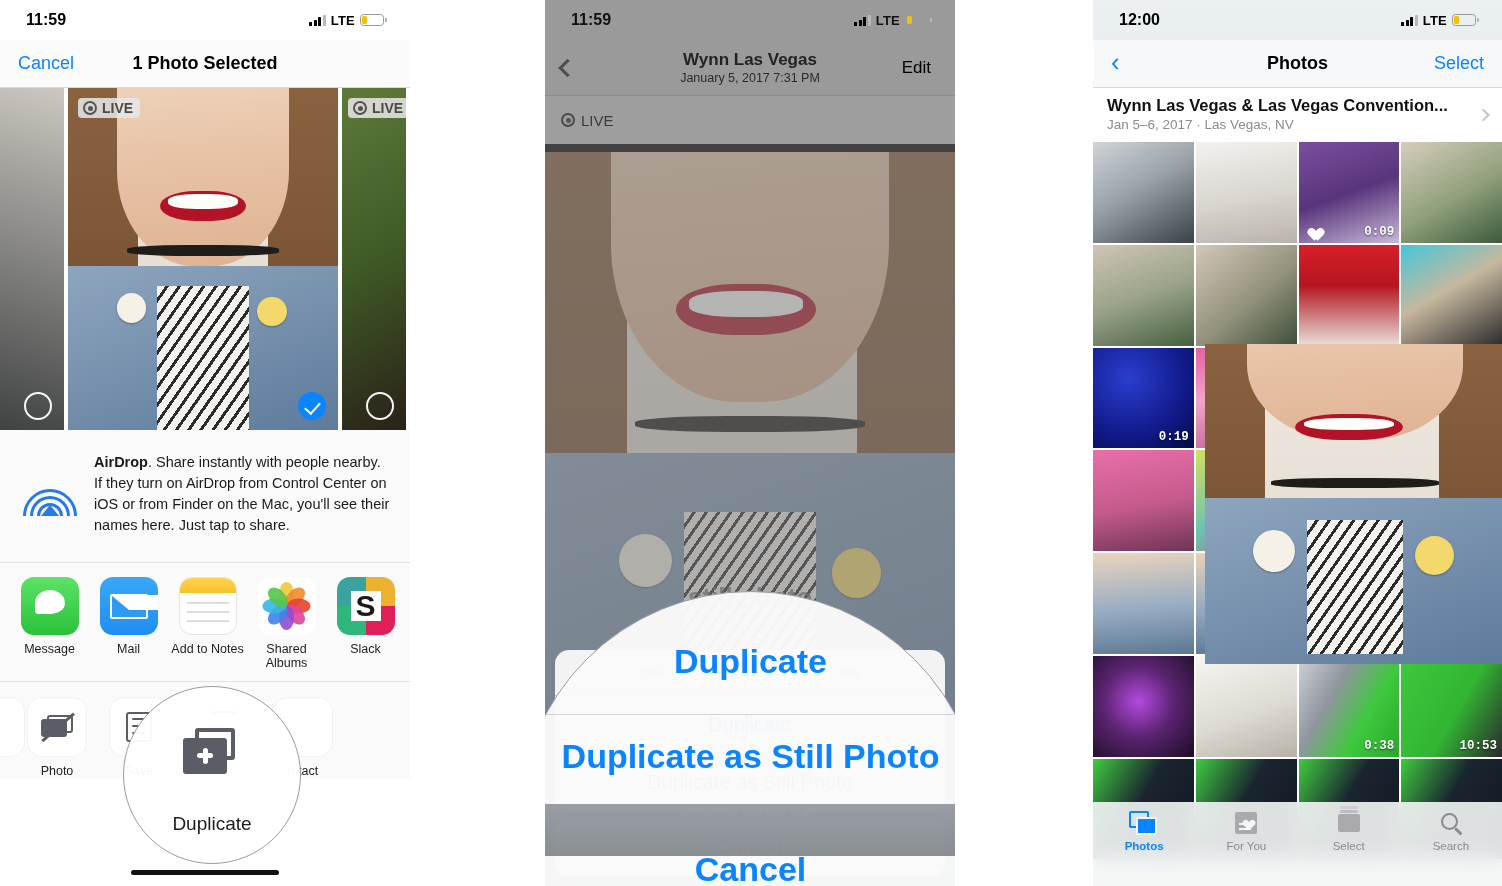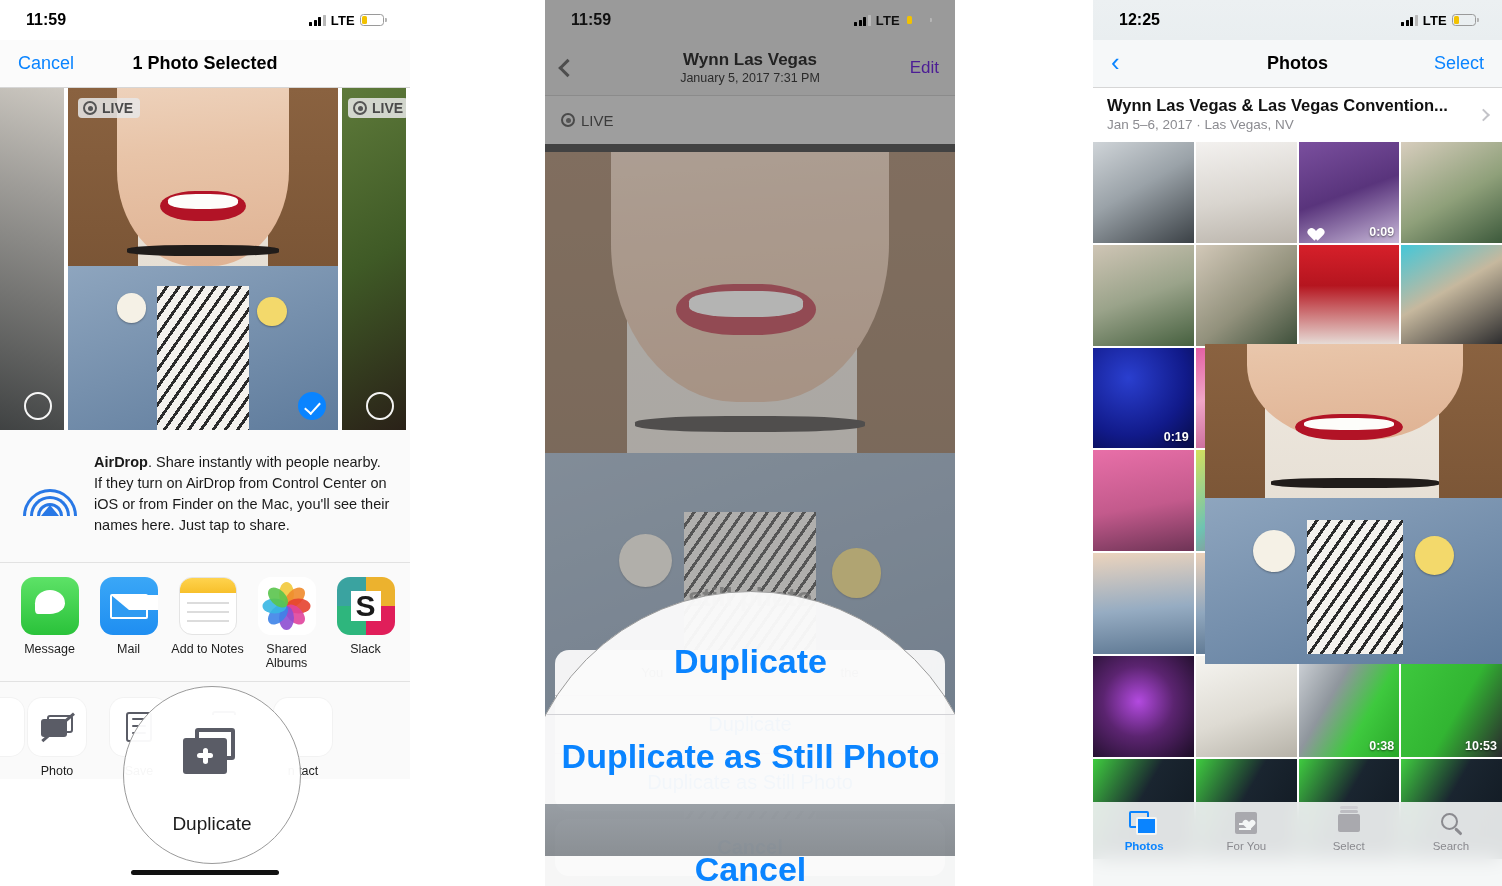--- a/index.html
+++ b/index.html
@@ -159,22 +159,22 @@
   #panel-viewer { background:#000; }
   .viewer-dim { position:absolute; inset:0; background:rgba(120,120,120,.55); z-index:5; pointer-events:none; }
   #panel-viewer .statusbar { background:#9a9a9a; color:#111; }
   #panel-viewer .navbar { height:56px; background:#9a9a9a; border-bottom:1px solid #8b8b8b;
                           flex-direction:column; justify-content:center; padding:0; }
   .v-title { font-size:17px; font-weight:bold; color:#222; line-height:1.2; }
   .v-sub   { font-size:12.5px; color:#2b2b2b; margin-top:1px; }
   .v-back  { position:absolute; left:16px; top:50%; transform:translateY(-50%);
              width:13px; height:13px; border-left:3px solid #4d4d4d; border-bottom:3px solid #4d4d4d;
              transform:translateY(-50%) rotate(45deg); }
-  .v-edit  { position:absolute; right:16px; top:50%; transform:translateY(-50%);
-             font-size:17px; color:#4c1d95; }
+  .v-edit  { position:absolute; right:24px; top:50%; transform:translateY(-50%);
+             font-size:17px; color:#000000; }
   .v-livebar { height:48px; background:#9e9e9e; display:flex; align-items:center; padding:0 16px; }
   .v-photo { position:absolute; left:0; right:0; top:152px; bottom:0; overflow:hidden; }
 
   .actionsheet { position:absolute; left:10px; right:10px; bottom:10px; z-index:12; }
   .as-group { background:rgba(248,248,248,.96); border-radius:14px; overflow:hidden;
               backdrop-filter:blur(6px); }
   .as-title { padding:14px 24px 13px; font-size:13px; color:#6d6d72; text-align:center;
               line-height:1.35; border-bottom:.5px solid #c8c7cc; }
   .as-btn { padding:17px 10px; font-size:20px; color:#0a84ff; text-align:center;
             border-bottom:.5px solid #c8c7cc; background:rgba(252,252,252,.9); }
@@ -189,21 +189,21 @@
   .moment-title { font-size:16.5px; font-weight:bold; color:#111; padding-right:24px;
                   white-space:nowrap; overflow:hidden; }
   .moment-sub { font-size:13.5px; color:#8b8b90; margin-top:2px; }
   .moment-chev { position:absolute; right:14px; top:50%; width:9px; height:9px;
                  border-top:2px solid #c3c3c8; border-right:2px solid #c3c3c8;
                  transform:translateY(-50%) rotate(45deg); }
   .grid { display:grid; grid-template-columns:repeat(4,1fr); gap:2px; background:#fff; }
   .cell { position:relative; padding-bottom:100%; overflow:hidden; }
   .cell > .art { position:absolute; inset:0; }
   .dur { position:absolute; right:5px; bottom:4px; font-size:12.5px; color:#fff;
-         font-weight:bold; text-shadow:0 1px 2px rgba(0,0,0,.55); z-index:3; }
+         font-weight:bold; text-shadow:0 1px 2px rgba(0,0,0,.55); z-index:3;font-family:Liberation Mono, monospace; }
   .heart { position:absolute; left:6px; bottom:6px; width:15px; height:14px; z-index:3; }
   .heart::before, .heart::after { content:""; position:absolute; width:8px; height:12px;
          background:#fff; border-radius:8px 8px 0 0; top:0; }
   .heart::before { left:7px; transform:rotate(45deg); transform-origin:0 100%; }
   .heart::after  { left:7px; transform:rotate(-45deg); transform-origin:100% 100%; }
 
   .overlay-photo { position:absolute; left:112px; top:344px; width:300px; height:320px;
                    z-index:20; overflow:hidden; filter:blur(.3px); }
 
   .tabbar { position:absolute; left:0; right:0; bottom:0; height:84px;
@@ -477,21 +477,21 @@
         <div style="position:absolute;left:0;right:0;top:145px;text-align:center;font-size:34px;font-weight:bold;color:#0a84ff;">Duplicate as Still Photo</div>
         <div style="position:absolute;left:0;right:0;top:212px;height:52px;background:linear-gradient(180deg,#4b5560,#2e3740);opacity:.55;"></div>
         <div style="position:absolute;left:0;right:0;top:258px;text-align:center;font-size:34px;font-weight:bold;color:#0a84ff;">Cancel</div>
       </div>
     </div>
   </div>
 
   <div class="panel" id="panel-library">
 
     <div class="statusbar">
-      <span>12:25</span>
+      <span>12:00</span>
       <span class="status-right">
         <span class="bars">
             <i></i>
             <i></i>
             <i></i>
             <i></i>
           </span>
         <span class="lte">LTE</span>
         <span class="battery">
             <span></span>

